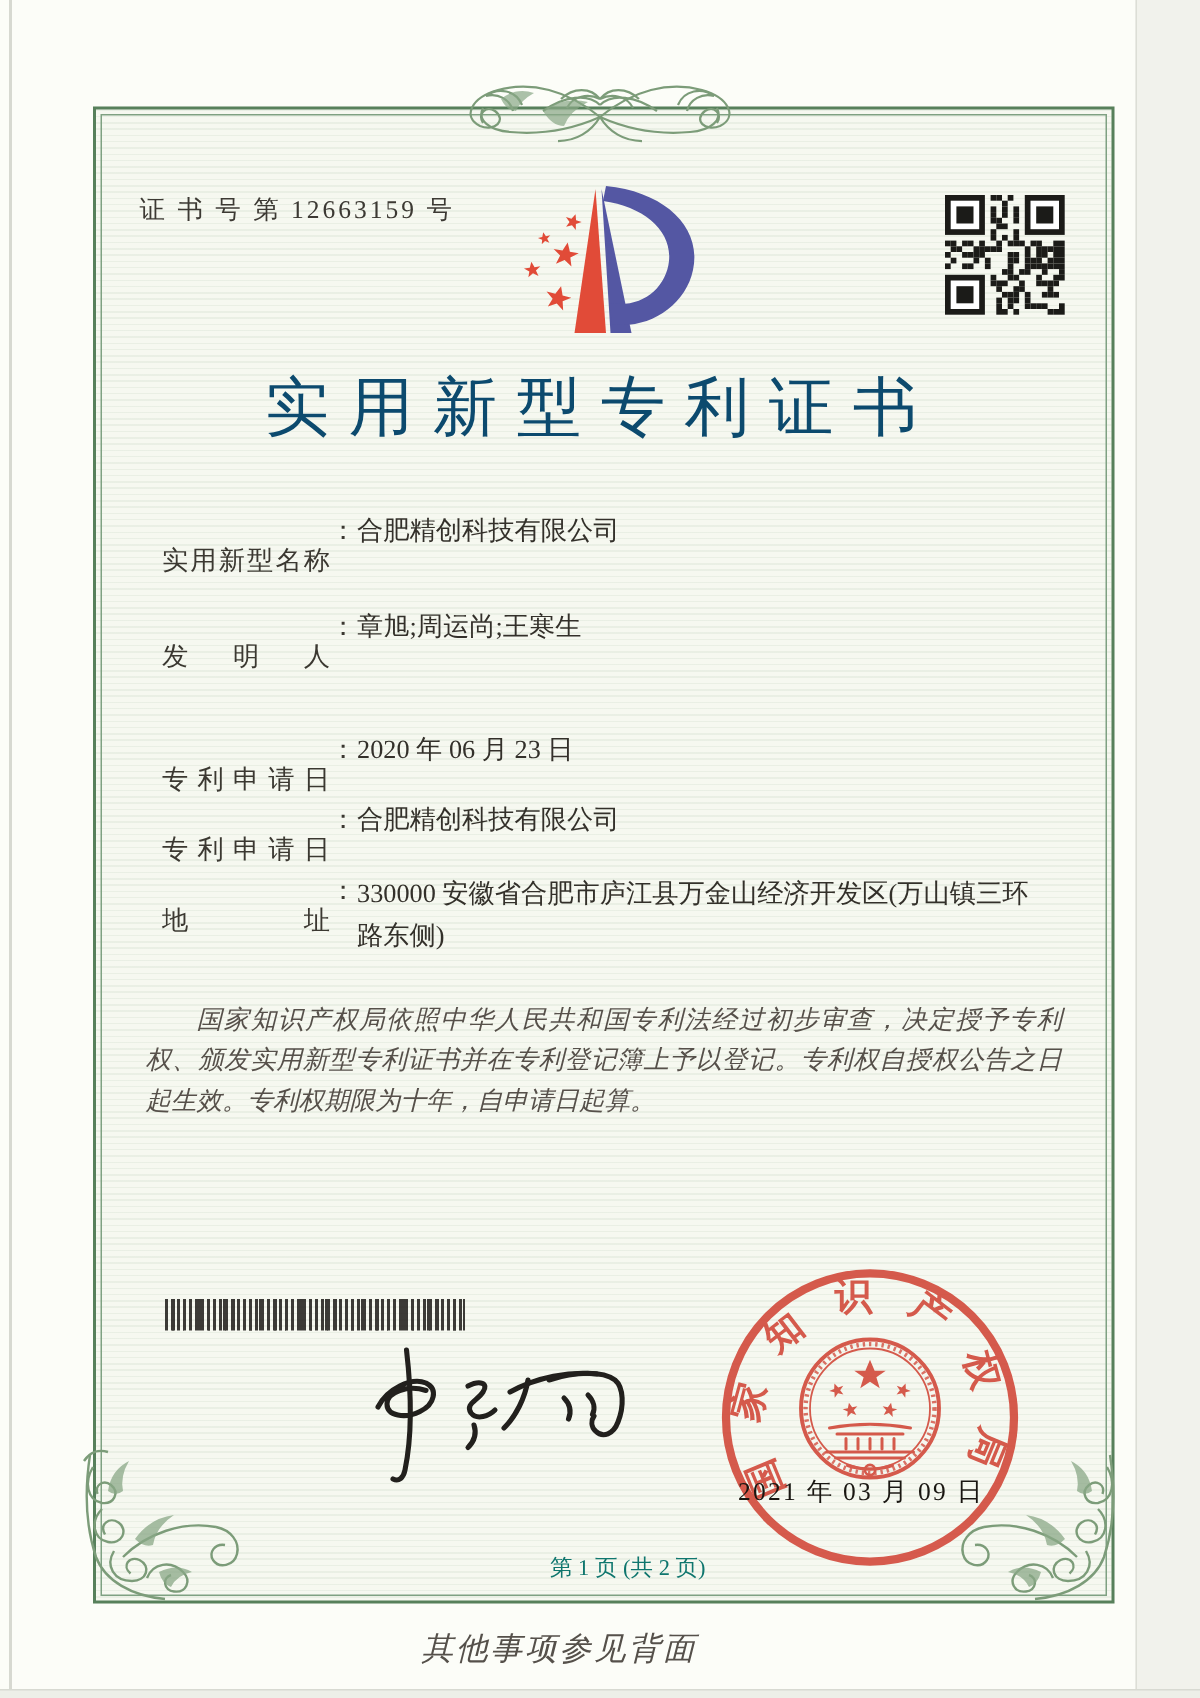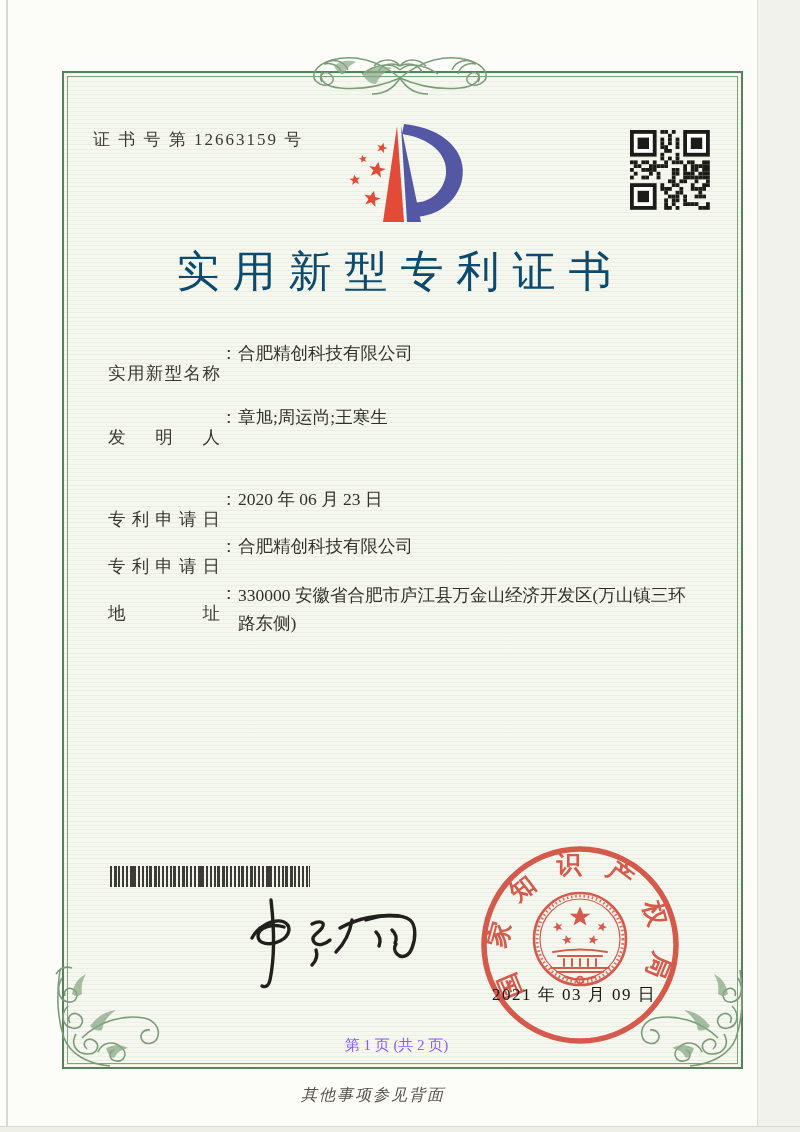--- a/index.html
+++ b/index.html
@@ -42,22 +42,22 @@
     background-image:repeating-linear-gradient(90deg,#23211e 0 2px,rgba(0,0,0,0) 2px 4px),
       repeating-linear-gradient(90deg,rgba(0,0,0,0) 0 5px,#23211e 5px 7px,rgba(0,0,0,0) 7px 12px,#23211e 12px 13px,rgba(0,0,0,0) 13px 17px);}
   
   .signer{position:absolute;left:96px;top:914px;font-family:"Liberation Sans","DejaVu Sans",sans-serif;
           font-size:19px;line-height:36px;letter-spacing:3px;color:#3a3a37;}
   .sig{position:absolute;left:228px;top:886px;width:205px;height:108px;}
   
   .seal{position:absolute;left:470px;top:842px;width:220px;height:210px;opacity:.92;}
   .seal-date{position:absolute;left:492px;top:983px;font-size:17px;letter-spacing:1.5px;color:#191611;z-index:3;}
   
-  .page-num{position:absolute;left:58px;top:1036px;width:677px;text-align:center;font-size:15px;color:#8b5cf6;}
-  .back-note{position:absolute;left:0;top:1085px;width:746px;text-align:center;font-size:16px;
+  .page-num{position:absolute;left:80px;top:1036px;width:677px;text-align:center;font-size:15px;color:#0f766e;}
+  .back-note{position:absolute;left:0;top:1085px;width:746px;text-align:center;font-size:21px;
              font-style:italic;color:#55504a;letter-spacing:2px;}
 </style>
 </head>
 <body>
 
 <div class="page">
 
   <div class="frame">
     <div class="frame-inner"></div>
   </div>
@@ -285,20 +285,21 @@
     <span class="flabel">专利申请日</span><span class="fcolon">：</span><span class="fvalue">2020 年 06 月 23 日</span>
   </div>
   <div class="frow r5">
     <span class="flabel">专利申请日</span><span class="fcolon">：</span><span class="fvalue">合肥精创科技有限公司</span>
   </div>
   <div class="frow r6 addr">
     <span class="flabel">地址</span><span class="fcolon">：</span><span class="fvalue">330000 安徽省合肥市庐江县万金山经济开发区(万山镇三环路东侧)</span>
   </div>
 
   <div class="body-text">
+    <p>国家知识产权局依照中华人民共和国专利法经过初步审查，决定授予专利权、颁发实用新型专利证书并在专利登记簿上予以登记。专利权自授权公告之日起生效。专利权期限为十年，自申请日起算。</p>
   </div>
 
   <div class="barcode"></div>
 
 
   <svg class="sig" viewBox="0 0 205 108">
     <g fill="none" stroke="#22201d" stroke-width="3.4" stroke-linecap="round">
       <path d="M24,52 C30,40 46,32 56,36 C64,40 62,50 52,55 C42,60 30,58 30,50 C30,42 44,37 56,41"></path>
       <path d="M43,14 C46,40 47,70 42,94 C41,99 38,102 34,100"></path>
       <path d="M84,38 C92,34 98,36 94,42 C90,48 82,50 86,56 C90,61 98,58 102,54"></path>

